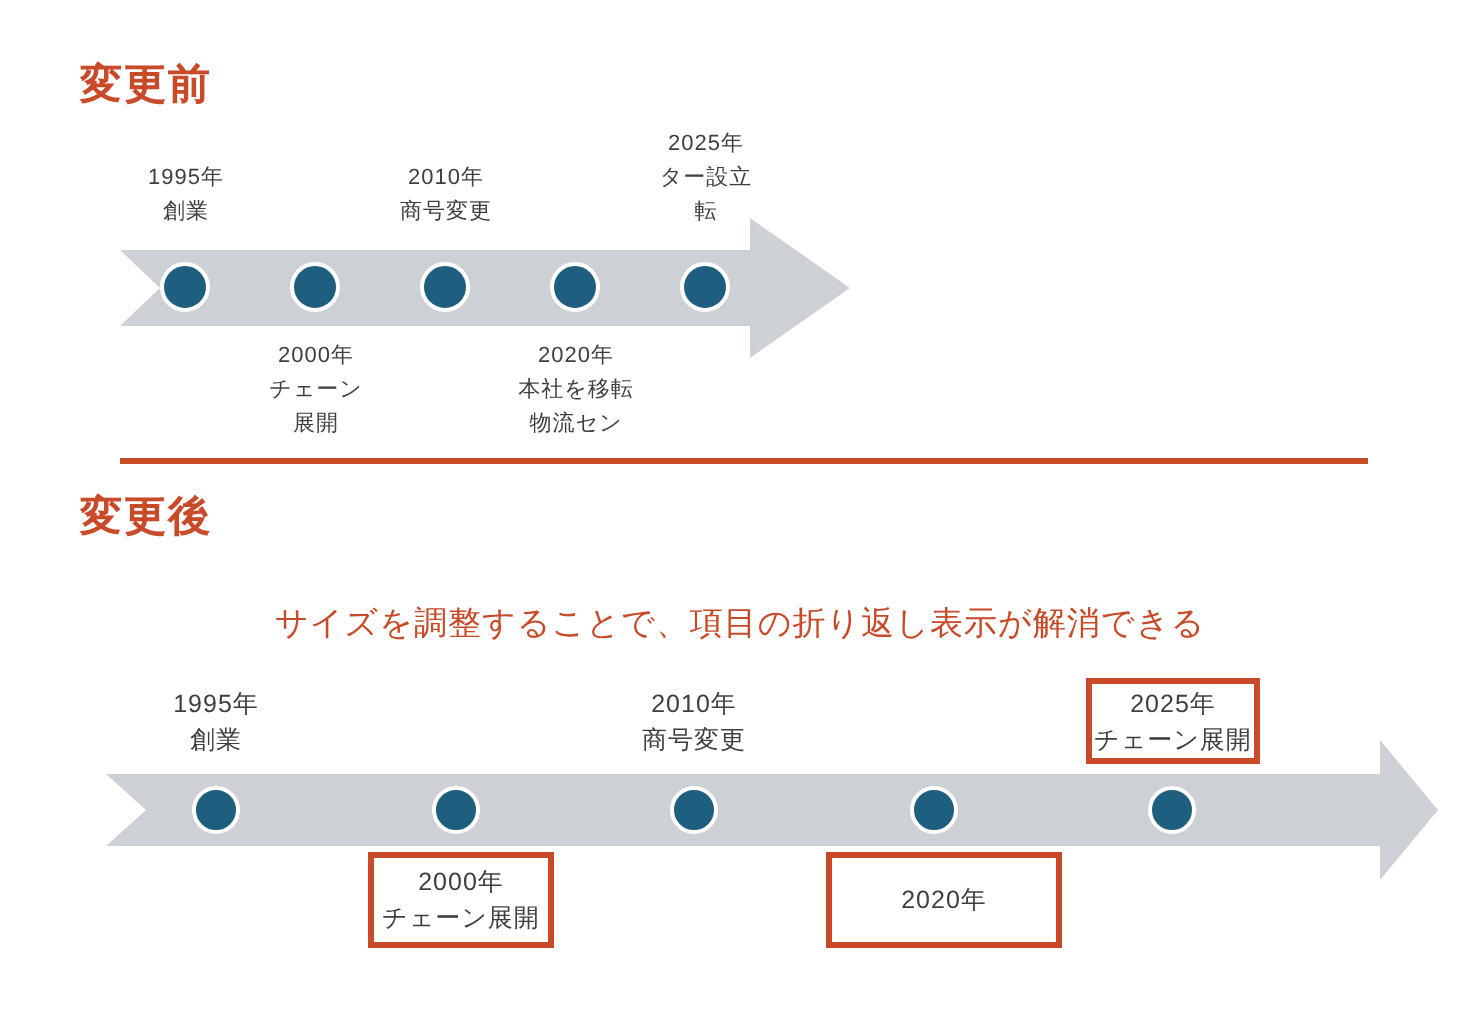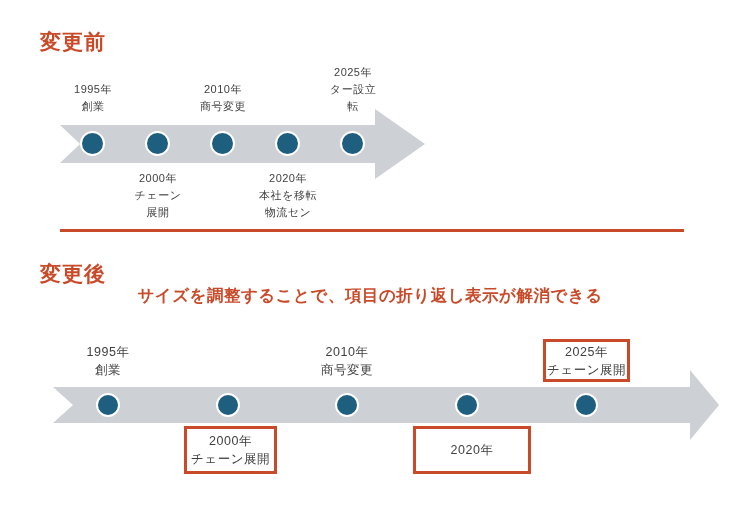--- a/index.html
+++ b/index.html
@@ -11,22 +11,22 @@
   html,body{margin:0;padding:0;background:#fff;}
   #canvas{
     position:relative;width:740px;height:505px;background:#ffffff;overflow:hidden;
     font-family:"Liberation Sans","DejaVu Sans",sans-serif;
   }
   .heading{
     position:absolute;font-size:21px;font-weight:700;color:var(--accent);
     letter-spacing:1px;white-space:nowrap;
   }
   .note{
-    position:absolute;left:50px;top:285px;width:640px;text-align:center;
-    font-size:16.5px;font-weight:700;color:var(--accent);letter-spacing:0.5px;white-space:nowrap;
+    position:absolute;left:50px;top:301px;width:640px;text-align:center;
+    font-size:16.5px;font-weight:400;color:var(--accent);letter-spacing:0.5px;white-space:nowrap;
   }
   .tl-svg{position:absolute;display:block;}
   .dot{
     position:absolute;border-radius:50%;background:var(--dot);
     border:2px solid #ffffff;box-sizing:content-box;z-index:3;
   }
   .dot.sm{width:20px;height:20px;}
   .dot.lg{width:21px;height:21px;}
   .lbl{
     position:absolute;transform:translateX(-50%);text-align:center;white-space:nowrap;
@@ -83,21 +83,21 @@
     <span class="ln">物流セン</span>
   </div>
   <div class="lbl top1" style="left:353px;top:64px">
     <span class="ln">2025年</span>
     <span class="ln">ター設立</span>
     <span class="ln">転</span>
   </div>
 
   <div class="divider"></div>
 
-  <div class="heading" style="left:40px;top:260px">変更後</div>
+  <div class="heading" style="left:40px;top:244px">変更後</div>
 
   <div class="note">サイズを調整することで、項目の折り返し表示が解消できる</div>
 
   <svg class="tl-svg" style="left:53px;top:368px" width="668" height="74" viewBox="0 0 668 74">
     <polygon points="0,19 637,19 637,2 666,37 637,72 637,55 0,55 20,37" fill="#cdd0d4"></polygon>
   </svg>
 
   <div class="dot sm" style="left:96px;top:393px"></div>
   <div class="dot sm" style="left:216px;top:393px"></div>
   <div class="dot sm" style="left:335px;top:393px"></div>

